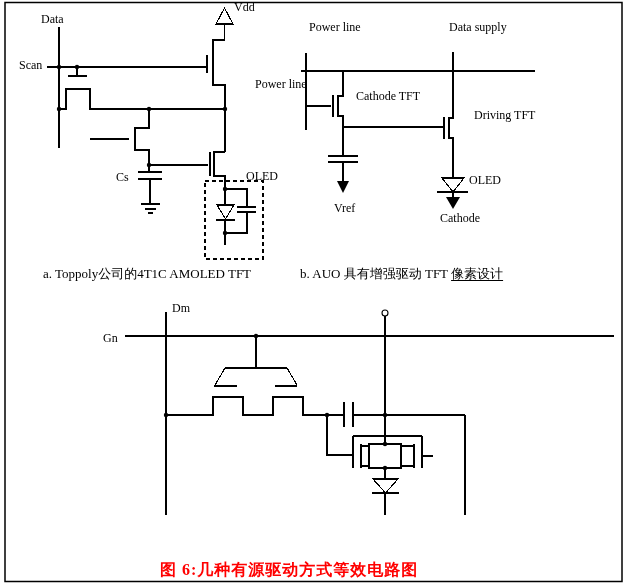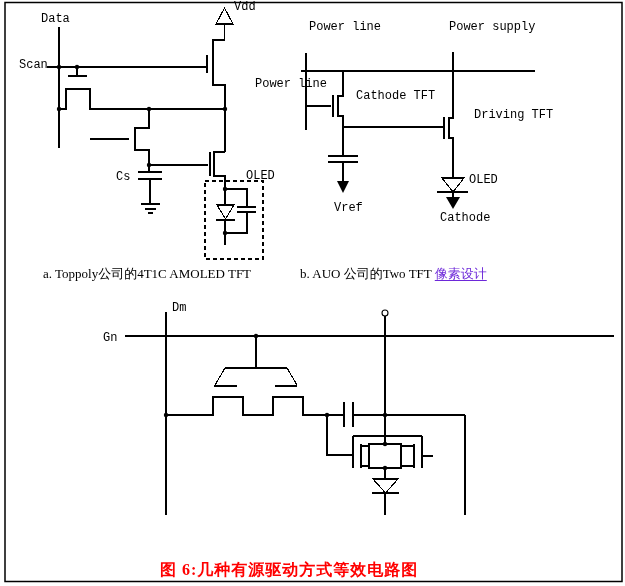--- a/index.html
+++ b/index.html
@@ -10,32 +10,31 @@
     font-family:"Liberation Serif","DejaVu Serif",serif;
     overflow:hidden;
   }
   svg.schem{position:absolute;left:0;top:0;}
   .lbl{
     position:absolute;
     font-size:12px;
     color:#000;
     line-height:1.05;
     white-space:nowrap;
-    font-family:Liberation Mono, monospace;
   }
   .cap{
     position:absolute;
     font-size:13px;
     color:#000;
     white-space:nowrap;
     text-align:right;
   }
   .cap-c{font-size:13.5px;}
   .red{
-    color:#6d28d9;
+    color:#000000;
     text-decoration:underline;
     text-underline-offset:2px;
   }
   .figcap{
     position:absolute;
     font-size:16px;
     font-weight:bold;
     color:#ff0000;
     letter-spacing:1px;
     white-space:nowrap;
@@ -150,35 +149,35 @@
     </g>
   </svg>
 
   <div class="lbl" style="left:41px;top:13px">Data</div>
   <div class="lbl" style="left:19px;top:59px">Scan</div>
   <div class="lbl" style="left:234px;top:1px">Vdd</div>
   <div class="lbl" style="left:116px;top:171px">Cs</div>
   <div class="lbl" style="left:246px;top:170px">OLED</div>
 
   <div class="lbl" style="left:309px;top:21px">Power line</div>
-  <div class="lbl" style="left:449px;top:21px">Power supply</div>
+  <div class="lbl" style="left:449px;top:21px">Data supply</div>
   <div class="lbl" style="left:255px;top:78px">Power line</div>
   <div class="lbl" style="left:356px;top:90px">Cathode TFT</div>
   <div class="lbl" style="left:474px;top:109px">Driving TFT</div>
   <div class="lbl" style="left:334px;top:202px">Vref</div>
   <div class="lbl" style="left:469px;top:174px">OLED</div>
   <div class="lbl" style="left:440px;top:212px">Cathode</div>
 
   <div class="lbl" style="left:172px;top:302px">Dm</div>
   <div class="lbl" style="left:103px;top:332px">Gn</div>
 
   <div class="cap" style="left:43px;top:265px">
     <span>a. Toppoly公司的4T1C AMOLED TFT</span>
   </div>
 
   <div class="cap" style="left:300px;top:265px">
-    <span>b. AUO 公司的Two TFT </span><span class="red">像素设计</span>
+    <span>b. AUO 具有增强驱动 TFT </span><span class="red">像素设计</span>
   </div>
 
 
   <div class="figcap" style="left:160px;top:560px">图 6:几种有源驱动方式等效电路图</div>
 
 </div>
 
 </body></html>

